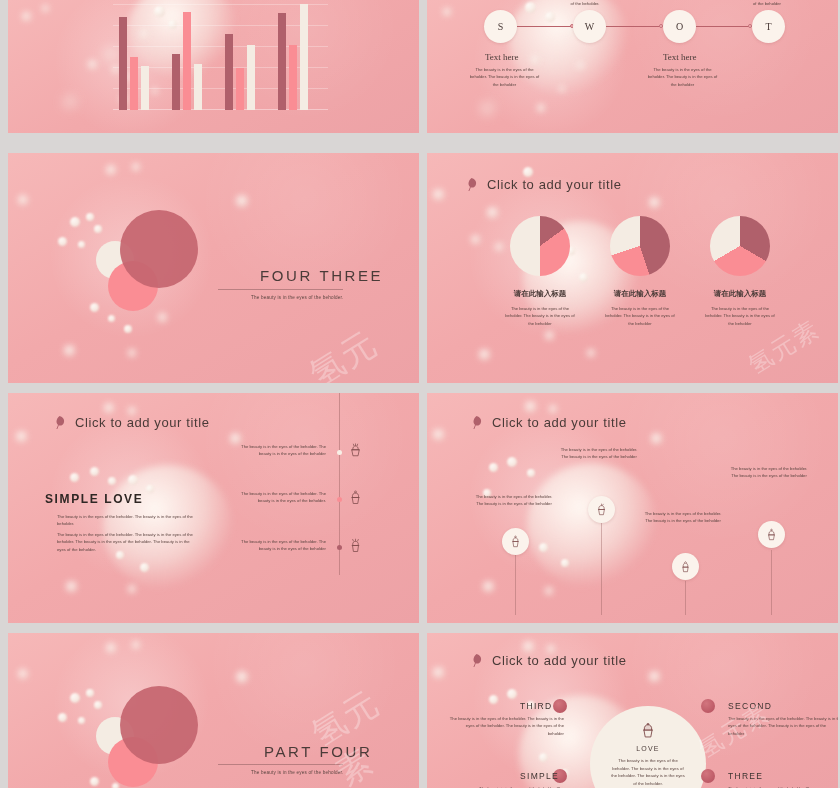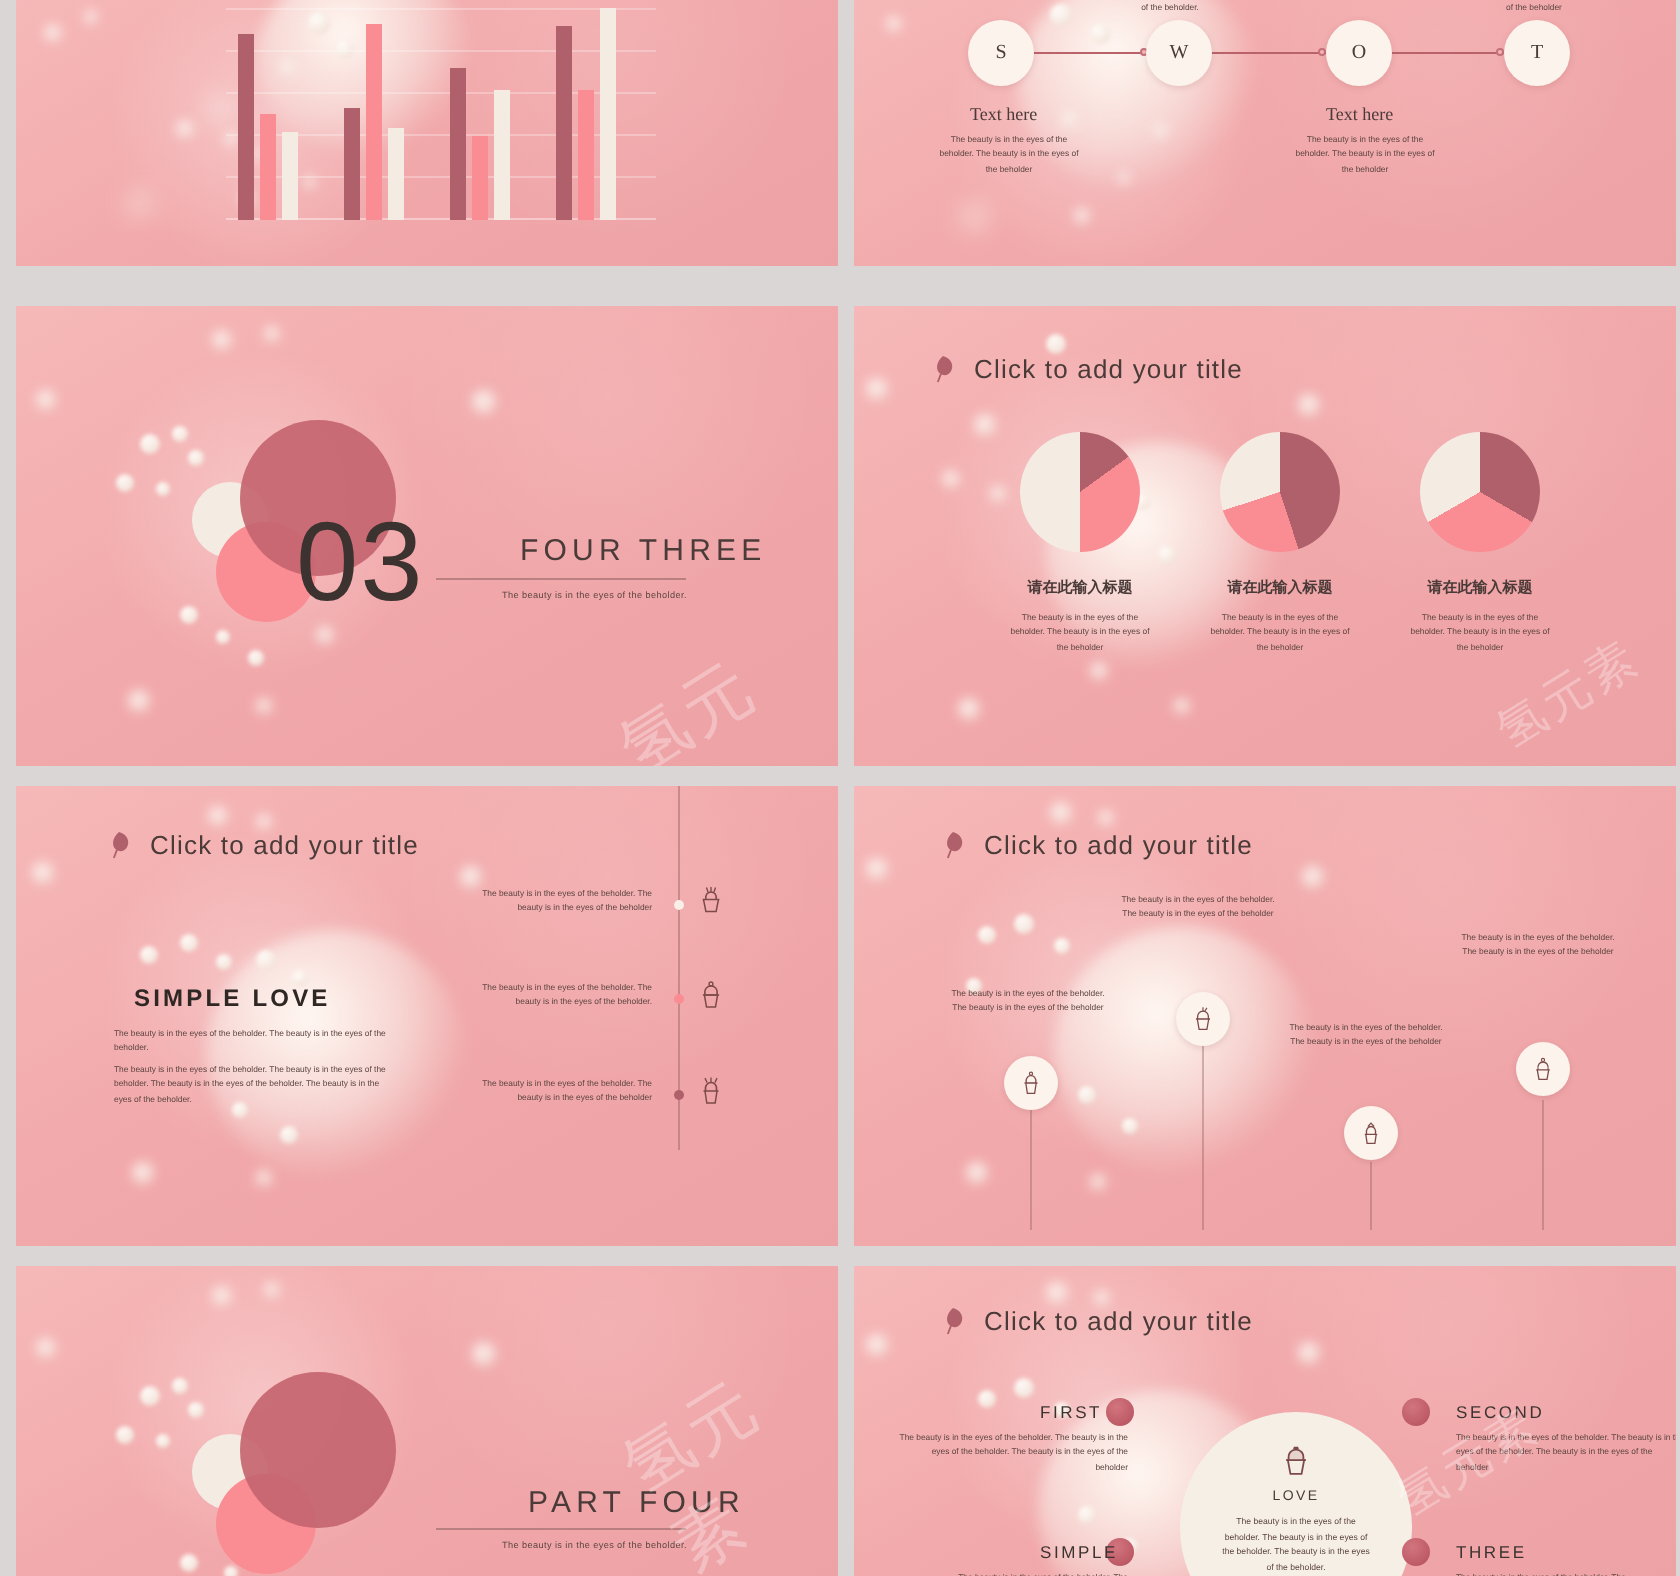--- a/index.html
+++ b/index.html
@@ -243,21 +243,20 @@
       <i style="left:116px; top:172px; width:8px; height:8px;"></i>
       <i class="soft" style="left:150px; top:160px; width:9px; height:9px;"></i>
       <i class="soft" style="left:56px; top:192px; width:11px; height:11px;"></i>
       <i class="soft" style="left:120px; top:196px; width:8px; height:8px;"></i>
     </div>
 
     <div class="circ c-cream" style="left:88px; top:88px; width:38px; height:38px;"></div>
     <div class="circ c-pink" style="left:100px; top:108px; width:50px; height:50px;"></div>
     <div class="circ c-dark" style="left:112px; top:57px; width:78px; height:78px; opacity:.92;"></div>
 
-    <div class="bignum" style="left:140px; top:100px;">03</div>
 
     <div class="part-label" style="left:252px; top:114px;">FOUR THREE</div>
     <div class="part-rule" style="left:210px; top:136px; width:125px;"></div>
     <div class="part-sub" style="left:243px; top:142px;">The beauty is in the eyes of the beholder.</div>
 
     <div class="wm" style="left:310px; top:172px;">氢元素</div>
   </div>
 
   <div class="slide" style="left:427px; top:153px; width:411px; height:230px;">
     <div class="bg"></div>
@@ -322,21 +321,21 @@
     </div>
 
     <div class="title-row" style="left:45px; top:22px;">
       <svg class="leaf-icon" viewBox="0 0 14 16">
         <path d="M7 1 C11 2 13 5.5 11.5 8.8 C10.3 11.4 7.6 12 5.6 10.6 C3.2 9 2.8 4.6 7 1 Z" fill="#b0606b"></path>
         <path d="M6 10.4 L4.2 15" stroke="#b0606b" stroke-width="1" fill="none"></path>
       </svg>
       <span class="slide-title">Click to add your title</span>
     </div>
 
-    <div class="hl" style="left:59px; top:99px;">SIMPLE LOVE</div>
+    <div class="hl" style="left:37px; top:99px;">SIMPLE LOVE</div>
     <div class="tiny" style="position:absolute; left:49px; top:120px; width:138px;">The beauty is in the eyes of the beholder. The beauty is in the eyes of the beholder.</div>
     <div class="tiny" style="position:absolute; left:49px; top:138px; width:138px;">The beauty is in the eyes of the beholder. The beauty is in the eyes of the beholder. The beauty is in the eyes of the beholder. The beauty is in the eyes of the beholder.</div>
 
     <div class="vline" style="left:331px; top:-8px; height:190px;"></div>
 
     <div class="tiny r" style="position:absolute; left:230px; top:50px; width:88px;">The beauty is in the eyes of the beholder. The beauty is in the eyes of the beholder</div>
     <div class="tdot" style="left:329px; top:57px; background:#f8efe6;"></div>
     <svg viewBox="0 0 20 22" style="position:absolute; left:340px; top:49px; width:15px; height:17px;">
       <path d="M5 10 h10 l-1.6 8 h-6.8 Z M4.4 10 h11.2" stroke="#7d4a4a" stroke-width="1" fill="none"></path>
       <path d="M6.5 10 C6 6.5 8 5 10 5 C12 5 14 6.5 13.5 10" stroke="#7d4a4a" stroke-width="1" fill="none"></path>
@@ -483,21 +482,21 @@
       <svg viewBox="0 0 22 24" style="width:18px; height:20px;">
         <path d="M6 12 h10 l-1.6 8.5 h-6.8 Z M5 12 h12" stroke="#7d4a4a" stroke-width="1.1" fill="none"></path>
         <path d="M6.6 12 C5.8 7.6 8.4 5.6 11 5.6 C13.6 5.6 16.2 7.6 15.4 12" stroke="#7d4a4a" stroke-width="1.1" fill="#c9a0a0" fill-opacity=".35"></path>
         <path d="M9.3 5.6 C9.3 4 10.2 3.2 11 4.1 C11.8 3.2 12.7 4 12.7 5.6 Z" fill="#7d4a4a"></path>
       </svg>
       <span class="hub-label">LOVE</span>
       <span class="hub-text">The beauty is in the eyes of the beholder. The beauty is in the eyes of the beholder. The beauty is in the eyes of the beholder.</span>
     </div>
 
     <div class="corner-dot" style="left:126px; top:66px;"></div>
-    <div class="corner-h" style="left:93px; top:68px;">FIRST</div>
+    <div class="corner-h" style="left:93px; top:68px;">THIRD</div>
     <div class="tiny r" style="position:absolute; left:22px; top:82px; width:115px;">The beauty is in the eyes of the beholder. The beauty is in the eyes of the beholder. The beauty is in the eyes of the beholder</div>
 
     <div class="corner-dot" style="left:274px; top:66px;"></div>
     <div class="corner-h" style="left:301px; top:68px;">SECOND</div>
     <div class="tiny" style="position:absolute; left:301px; top:82px; width:115px;">The beauty is in the eyes of the beholder. The beauty is in the eyes of the beholder. The beauty is in the eyes of the beholder</div>
 
     <div class="corner-dot" style="left:126px; top:136px;"></div>
     <div class="corner-h" style="left:93px; top:138px;">SIMPLE</div>
     <div class="tiny r" style="position:absolute; left:22px; top:152px; width:115px;">The beauty is in the eyes of the beholder. The</div>
 

